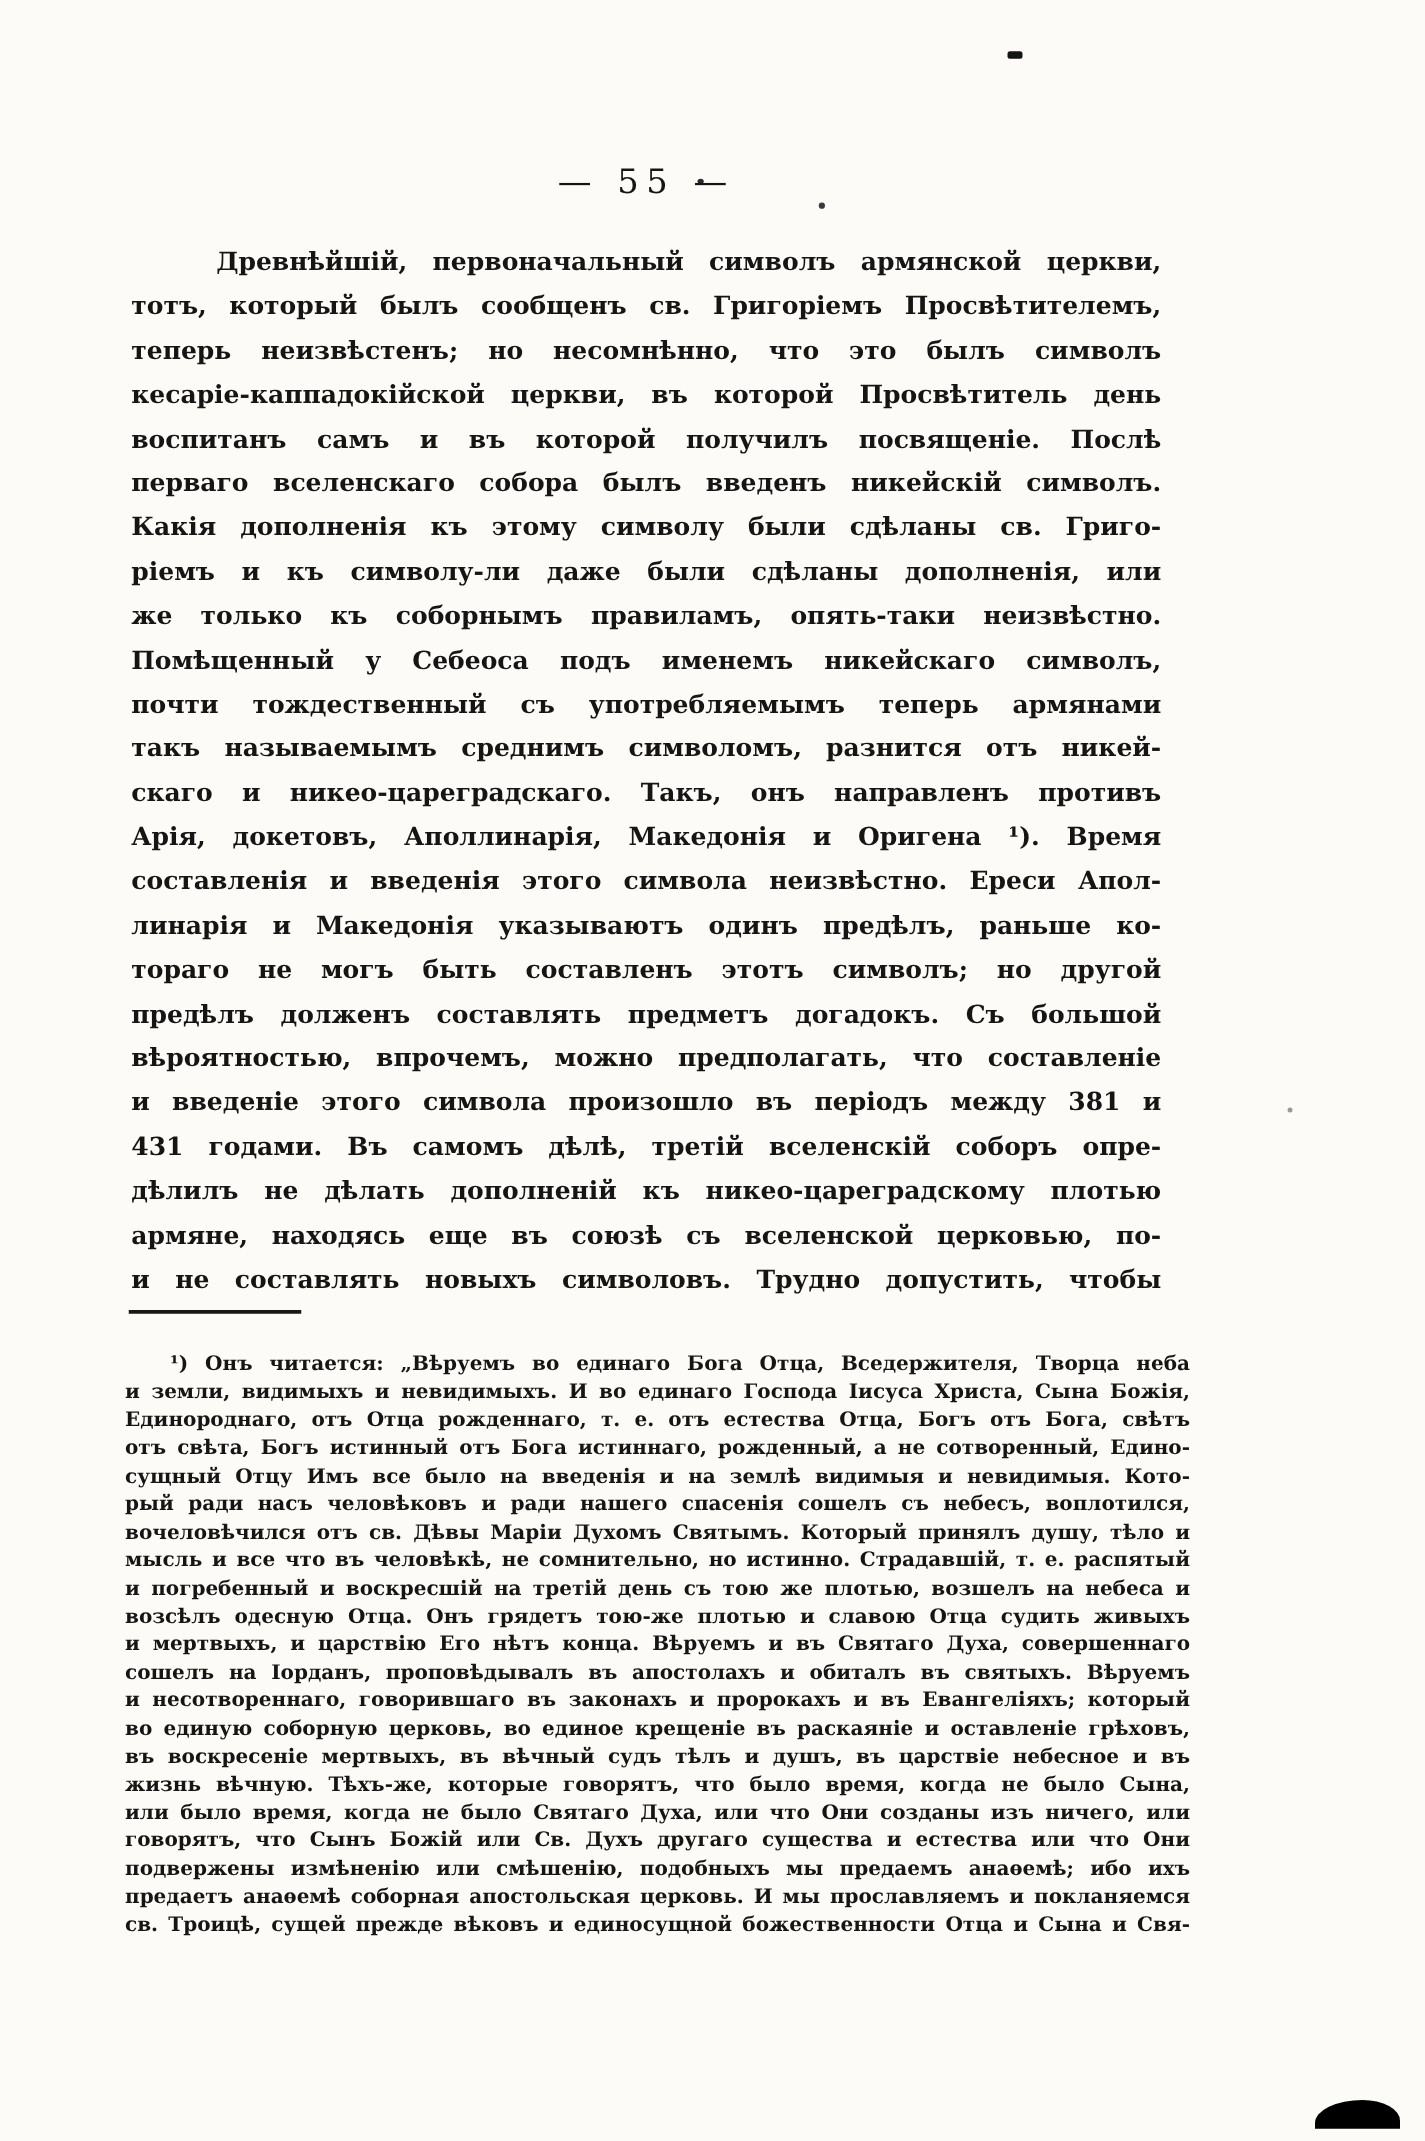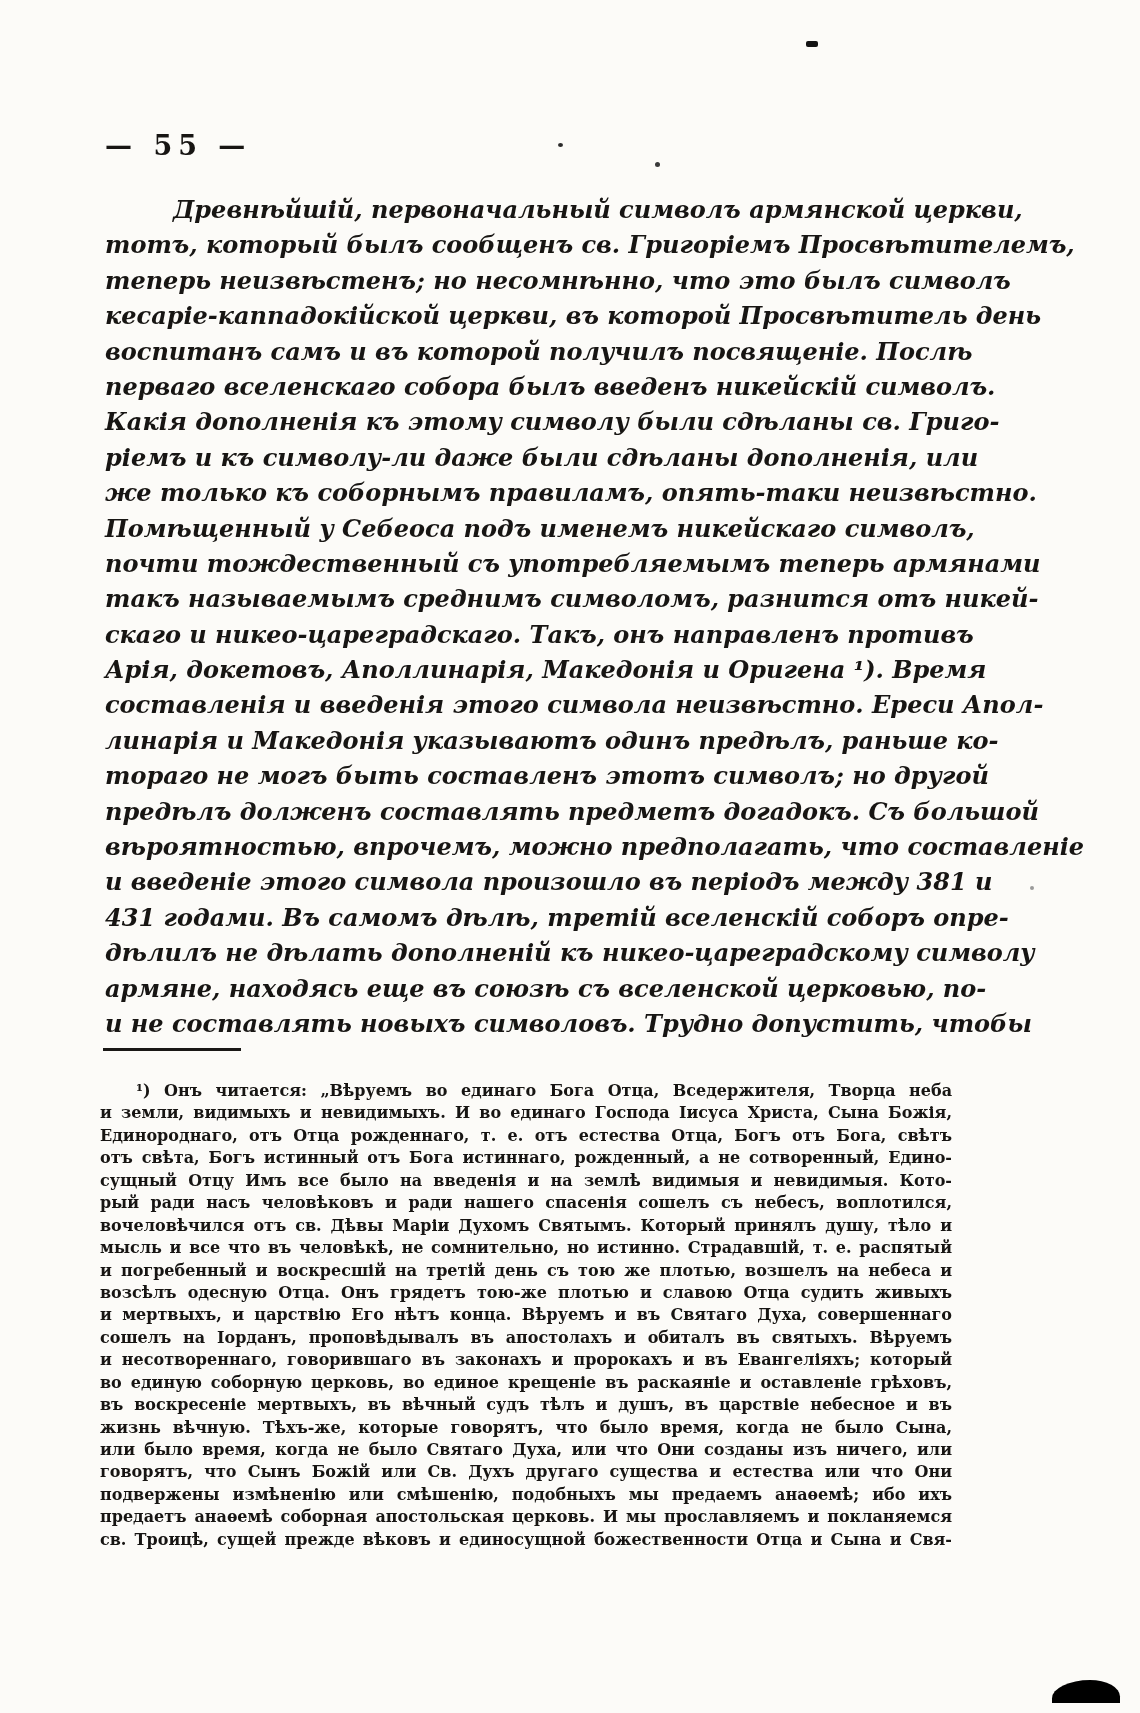--- a/index.html
+++ b/index.html
@@ -14,33 +14,32 @@
     background: #fcfbf8;
     overflow: hidden;
     font-family: "DejaVu Serif", serif;
     color: #171513;
   }
   .page-number {
     position: absolute;
     left: 105px;
     top: 130px;
     width: 824px;
-    text-align: left;
+    text-align: center;
     font-size: 27px;
-    font-weight: 700;
+    font-weight: 400;
     letter-spacing: 6px;
   }
   .body-text {
     position: absolute;
     left: 105px;
     top: 192px;
     width: 824px;
-    font-size: 24px;
+    font-size: 20px;
     font-weight: 700;
-    font-style: italic;
   }
   .body-text .line {
     height: 35.4px;
     line-height: 35.4px;
   }
   .footnote-rule {
     position: absolute;
     left: 103px;
     top: 1048px;
     width: 138px;
@@ -121,21 +120,21 @@
       <div class="line">такъ называемымъ среднимъ символомъ, разнится отъ никей-</div>
       <div class="line">скаго и никео-цареградскаго. Такъ, онъ направленъ противъ</div>
       <div class="line">Арія, докетовъ, Аполлинарія, Македонія и Оригена ¹). Время</div>
       <div class="line">составленія и введенія этого символа неизвѣстно. Ереси Апол-</div>
       <div class="line">линарія и Македонія указываютъ одинъ предѣлъ, раньше ко-</div>
       <div class="line">тораго не могъ быть составленъ этотъ символъ; но другой</div>
       <div class="line">предѣлъ долженъ составлять предметъ догадокъ. Съ большой</div>
       <div class="line">вѣроятностью, впрочемъ, можно предполагать, что составленіе</div>
       <div class="line">и введеніе этого символа произошло въ періодъ между 381 и</div>
       <div class="line">431 годами. Въ самомъ дѣлѣ, третій вселенскій соборъ опре-</div>
-      <div class="line">дѣлилъ не дѣлать дополненій къ никео-цареградскому символу</div>
+      <div class="line">дѣлилъ не дѣлать дополненій къ никео-цареградскому плотью</div>
       <div class="line">армяне, находясь еще въ союзѣ съ вселенской церковью, по-</div>
       <div class="line">и не составлять новыхъ символовъ. Трудно допустить, чтобы</div>
     </div>
 
   <div class="footnote-rule"></div>
 
   <div class="footnote">
       <div class="line first-indent">¹) Онъ читается: „Вѣруемъ во единаго Бога Отца, Вседержителя, Творца неба</div>
       <div class="line">и земли, видимыхъ и невидимыхъ. И во единаго Господа Іисуса Христа, Сына Божія,</div>
       <div class="line">Единороднаго, отъ Отца рожденнаго, т. е. отъ естества Отца, Богъ отъ Бога, свѣтъ</div>

